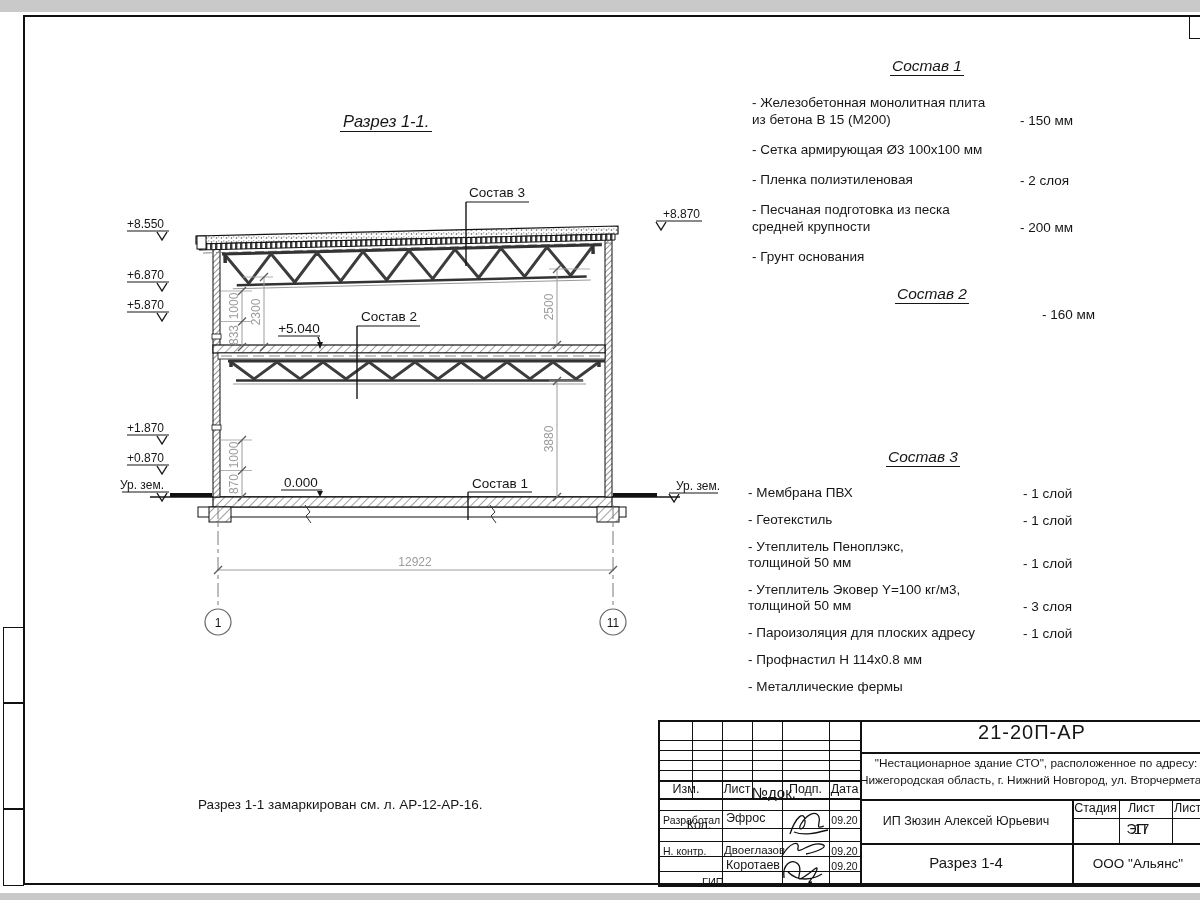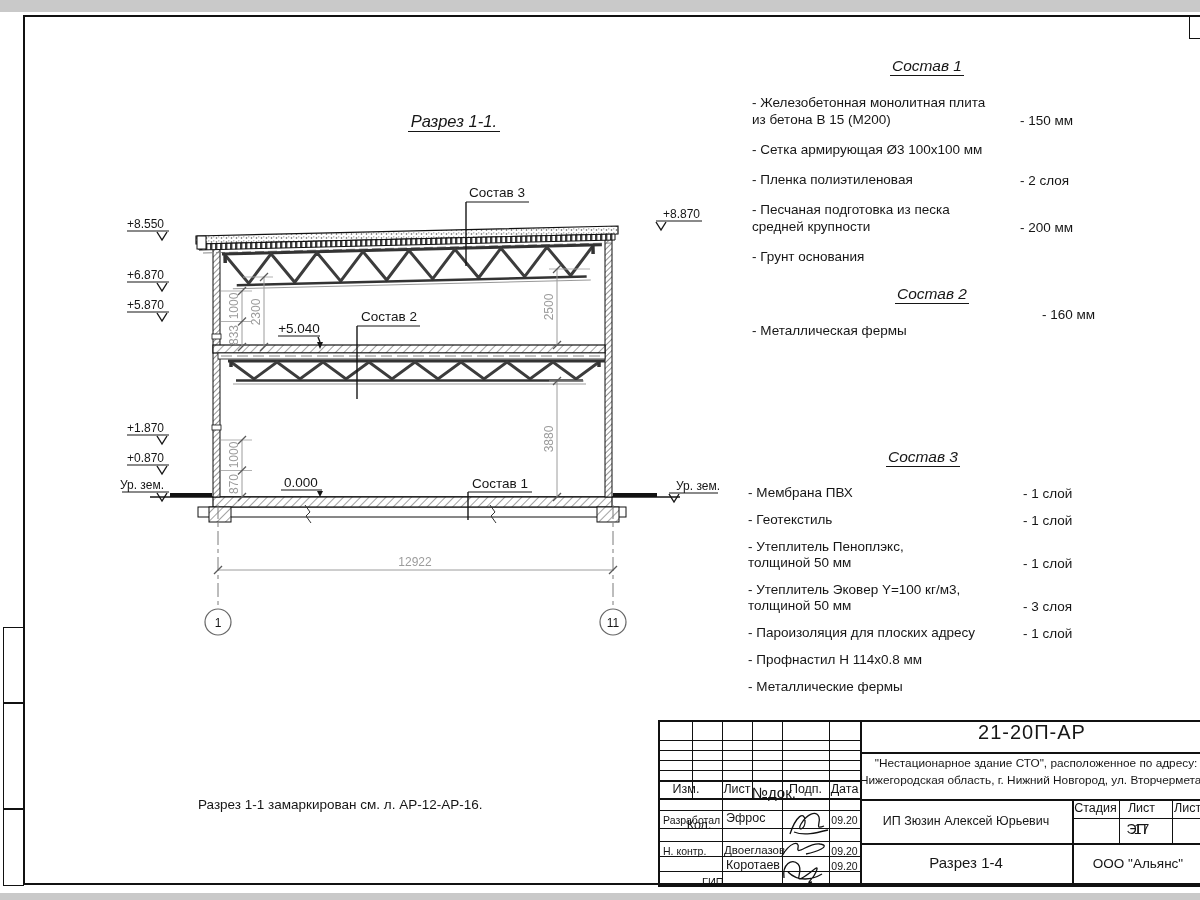--- a/index.html
+++ b/index.html
@@ -2,21 +2,21 @@
 <html><head>
 <meta charset="utf-8">
 <style>
   html,body{margin:0;padding:0;background:#c9c9c9;}
   .stage{position:relative;width:1200px;height:900px;background:#c9c9c9;overflow:hidden;
          font-family:"Liberation Sans","DejaVu Sans",sans-serif;color:#161616;}
   .abs{position:absolute;}
   .paper{left:0;top:12px;width:1200px;height:881px;background:#fff;}
   .bl{background:#111;}
   
-  .dwg-title{left:340px;top:112px;width:160px;text-align:right;font-style:italic;font-size:16.5px;}
+  .dwg-title{left:340px;top:112px;width:160px;text-align:left;font-style:italic;font-size:16.5px;}
   .dwg-title span{border-bottom:1.3px solid #161616;padding:0 3px 1px 3px;}
   
   .slist{position:absolute;}
   .s-head-wrap{text-align:center;margin-bottom:19px;}
   .s-head{font-style:italic;font-size:15.5px;border-bottom:1.2px solid #161616;padding:0 2px 1px 2px;}
   .s-item{position:relative;}
   .s-name{white-space:pre-line;max-width:265px;font-size:13.5px;}
   .s-val{position:absolute;bottom:0;font-size:13.5px;white-space:nowrap;}
   .s1 .s-item{margin-bottom:13px;} .s1 .s-name{line-height:17px;} .s1 .s-val{left:268px;}
   .s2 .s-item{margin-bottom:13px;} .s2 .s-name{line-height:17px;} .s2 .s-val{left:290px;}
@@ -273,24 +273,20 @@
       <div class="s-name">- Грунт основания</div>
       <div class="s-val"></div>
     </div>
   </div>
 
   <div class="slist s2" style="left:752px;top:285px;width:360px;">
     <div class="s-head-wrap"><span class="s-head">Состав 2</span></div>
     <div class="s-item">
       <div class="s-val">- 160 мм</div>
     </div>
-    <div class="s-item">
-      <div class="s-name">- Металлическая фермы</div>
-      <div class="s-val"></div>
-    </div>
   </div>
 
   <div class="slist s3" style="left:748px;top:448px;width:350px;">
     <div class="s-head-wrap"><span class="s-head">Состав 3</span></div>
     <div class="s-item">
       <div class="s-name">- Мембрана ПВХ</div>
       <div class="s-val">- 1 слой</div>
     </div>
     <div class="s-item">
       <div class="s-name">- Геотекстиль</div>

